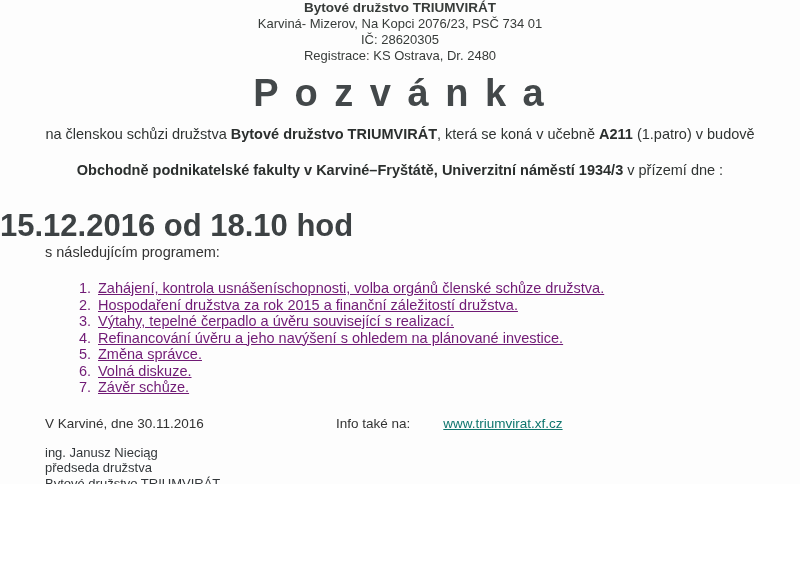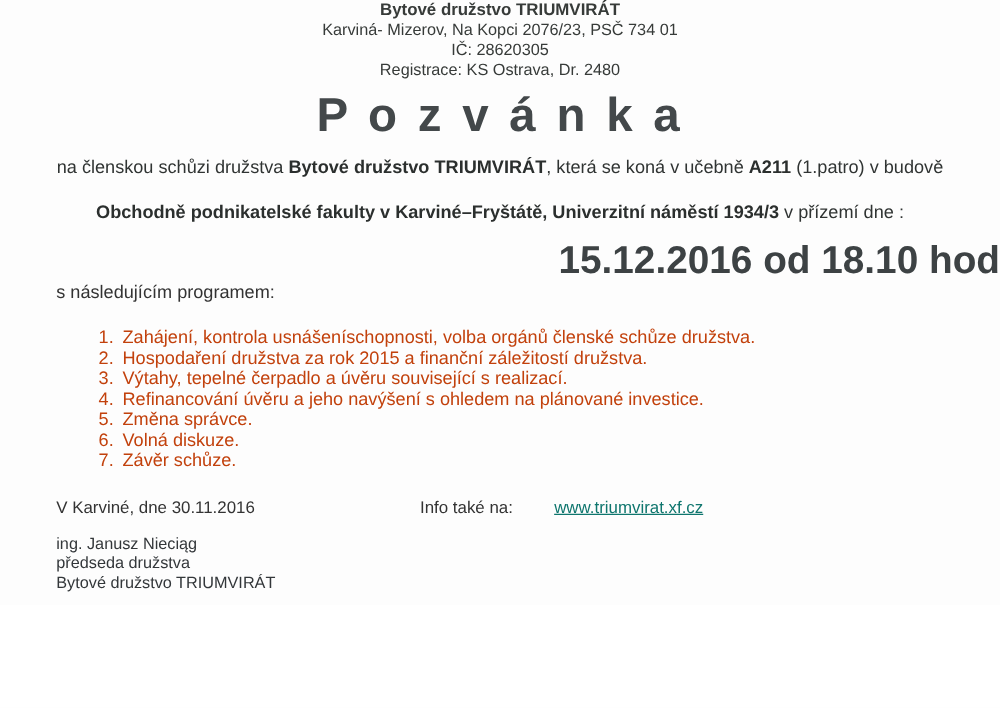--- a/index.html
+++ b/index.html
@@ -42,38 +42,39 @@
   .intro-line {
     text-align: center;
     font-size: 14.5px;
     color: #303433;
   }
   .intro-line-1 { margin-top: 12px; }
   .intro-line-2 { margin-top: 20px; }
   .intro-line b { color: #2b2f2e; }
   
   .meeting-datetime {
-    text-align: right;
+    text-align: left;
     font-size: 31px;
     font-weight: bold;
     color: #3d4244;
-    margin-top: 12px;
+    margin-top: 30px;
     line-height: 36px;
   }
   
   .program-label {
     font-size: 14.5px;
     padding-left: 45px;
   }
   ol.program-list {
     margin: 20px 0 0 55px;
     padding-left: 40px;
     font-size: 14.5px;
     line-height: 16.5px;
-    color: #c2410c;
+    color: #701a75;
+    text-decoration: underline;
   }
   ol.program-list li { margin: 0; padding-left: 3px; }
   
   .footer-row {
     display: flex;
     align-items: baseline;
     margin-top: 20px;
     padding-left: 45px;
     font-size: 13.5px;
     gap: 21px;

